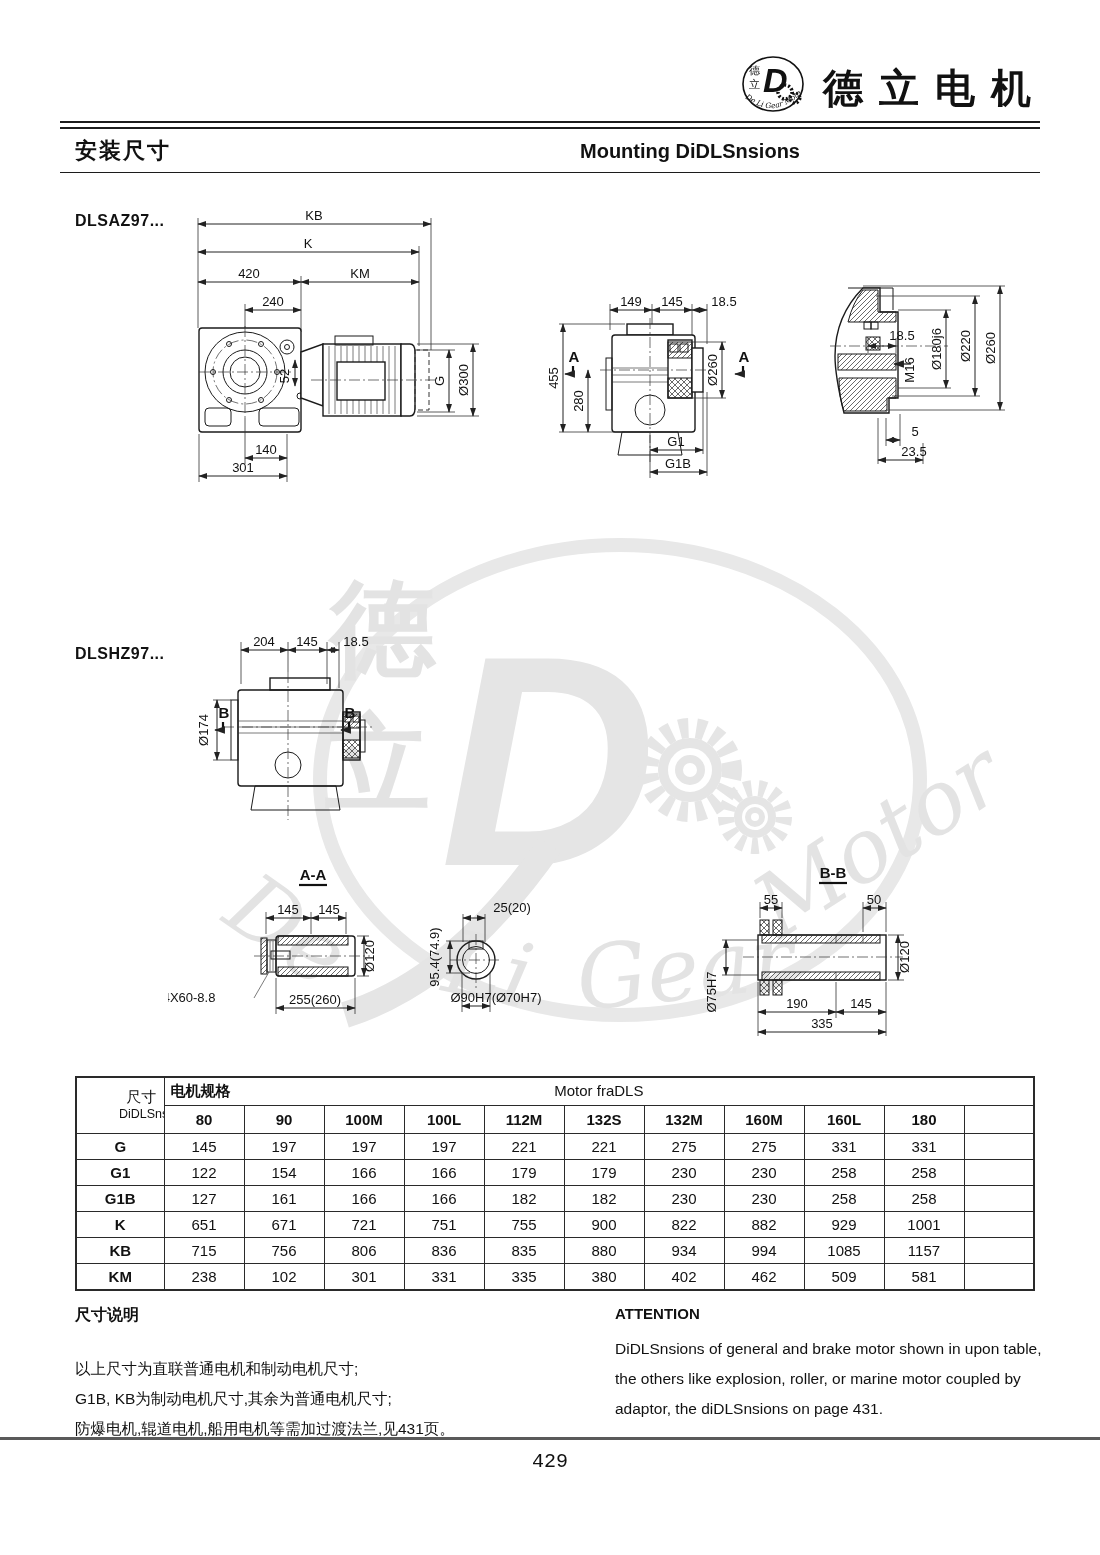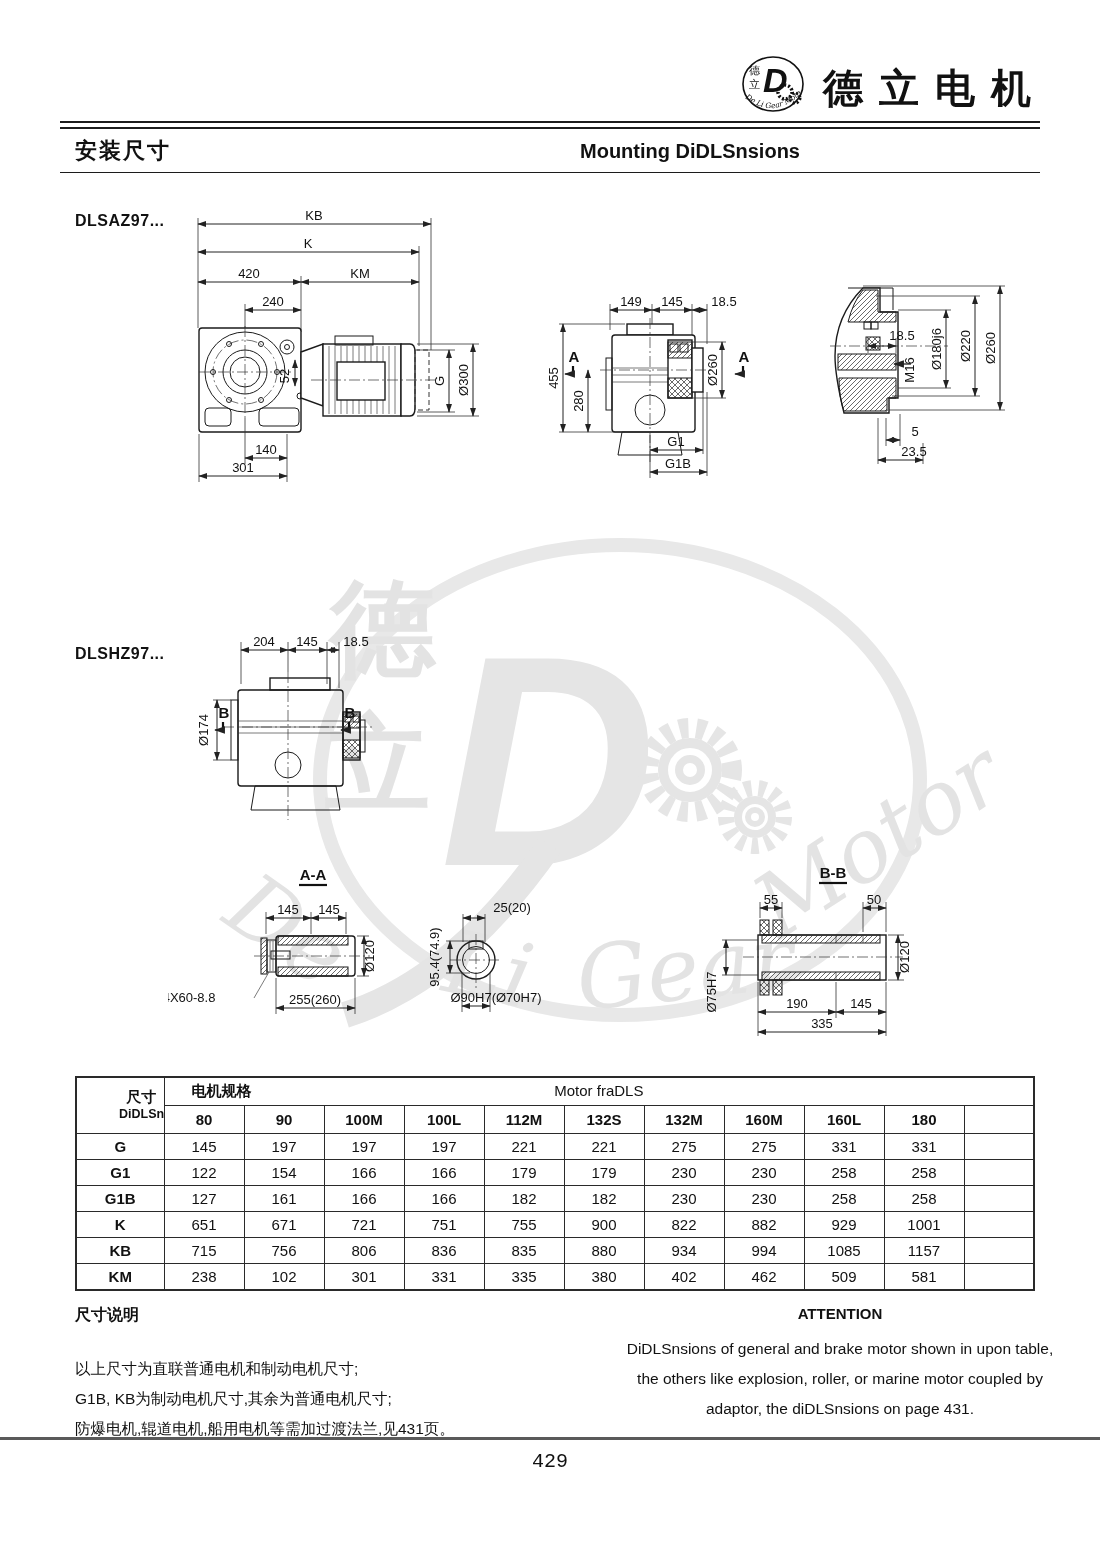--- a/index.html
+++ b/index.html
@@ -41,25 +41,25 @@
   .logo-cn{font-family:"DejaVu Serif",serif;font-weight:bold;font-size:40px;letter-spacing:16px;fill:#111;}
   .logo-seal{font-family:"DejaVu Serif",serif;font-size:11px;fill:#111;}
   .logo-arc{font-family:"DejaVu Serif",serif;font-style:italic;font-size:7.5px;fill:#111;}
   .logo-D{font-family:"Liberation Sans",sans-serif;font-weight:bold;font-style:italic;font-size:34px;fill:#111;}
 
   
   table.tbl{border-collapse:collapse;table-layout:fixed;width:958px;border:2px solid #2a2a2a;}
   table.tbl td,table.tbl th{border:1px solid #2a2a2a;text-align:center;vertical-align:middle;
        font-size:15px;padding:0;height:25px;white-space:nowrap;overflow:hidden;}
   table.tbl thead th{font-weight:bold;height:27px;text-align:center;}
-  table.tbl .corner{font-weight:bold;line-height:1.25;padding-left:42px;}
+  table.tbl .corner{font-weight:normal;line-height:1.25;padding-left:42px;}
   table.tbl .corner .c1{font-size:15px;}
   table.tbl .corner .c2{font-size:12.5px;}
   table.tbl .grouphead{text-align:left;position:relative;height:27px;}
-  table.tbl .grouphead .gcn{font-weight:600;padding-left:27px;font-size:15px;}
+  table.tbl .grouphead .gcn{font-weight:600;padding-left:6px;font-size:15px;}
   table.tbl .grouphead .gen{position:absolute;left:0;right:0;text-align:center;top:4px;font-weight:normal;font-size:15px;}
   table.tbl tbody th{font-weight:bold;}
 
   
   .note-title-cn{font-size:16px;font-weight:600;margin-bottom:28px;}
   .note-title-en{font-size:15px;font-weight:bold;margin-bottom:12px;}
   .note-line{font-size:15.5px;line-height:30px;}
   .pageno{font-size:20px;text-align:center;font-family:Liberation Mono, monospace;}
 </style>
 </head>
@@ -621,21 +621,21 @@
         </tbody>
     </table>
   </div>
 
   <div class="abs" style="left:75px;top:1305px;width:480px;z-index:1;">
     <div class="note-title-cn">尺寸说明</div>
     <div class="note-line">以上尺寸为直联普通电机和制动电机尺寸;</div>
     <div class="note-line">G1B, KB为制动电机尺寸,其余为普通电机尺寸;</div>
     <div class="note-line">防爆电机,辊道电机,船用电机等需加过渡法兰,见431页。</div>
   </div>
-  <div class="abs" style="left:615px;top:1305px;width:450px;z-index:1;text-align:center;">
+  <div class="abs" style="left:615px;top:1305px;width:450px;z-index:1;">
     <div class="note-title-en">ATTENTION</div>
     <div class="note-line">DiDLSnsions of general and brake motor shown in upon table,</div>
     <div class="note-line">the others like explosion, roller, or marine motor coupled by</div>
     <div class="note-line">adaptor, the diDLSnsions on page 431.</div>
   </div>
 
   <div class="abs" style="left:0;top:1437px;width:1100px;border-top:3px solid #5a5a5a;"></div>
   <div class="abs pageno" style="left:0;top:1450px;width:1100px;">429</div>
 
 </div>

